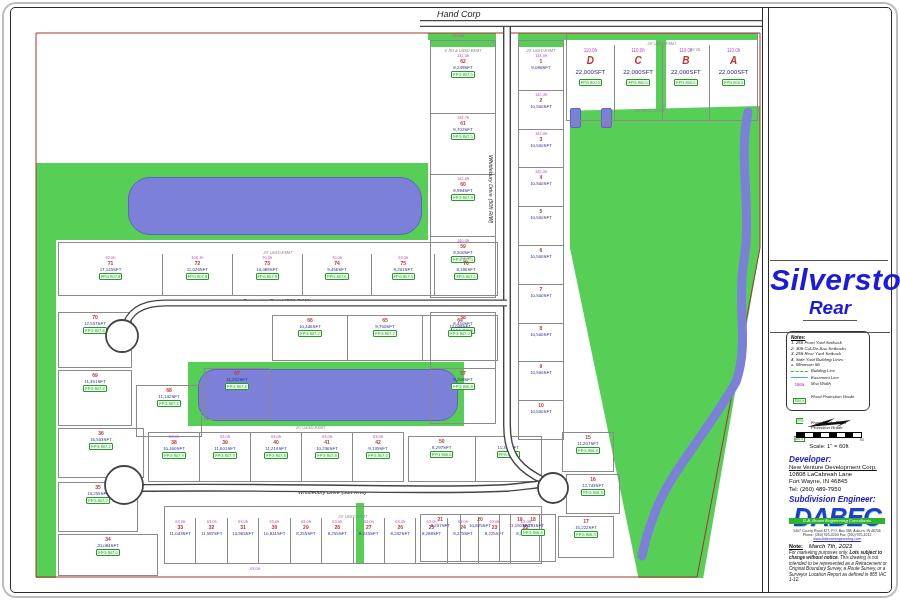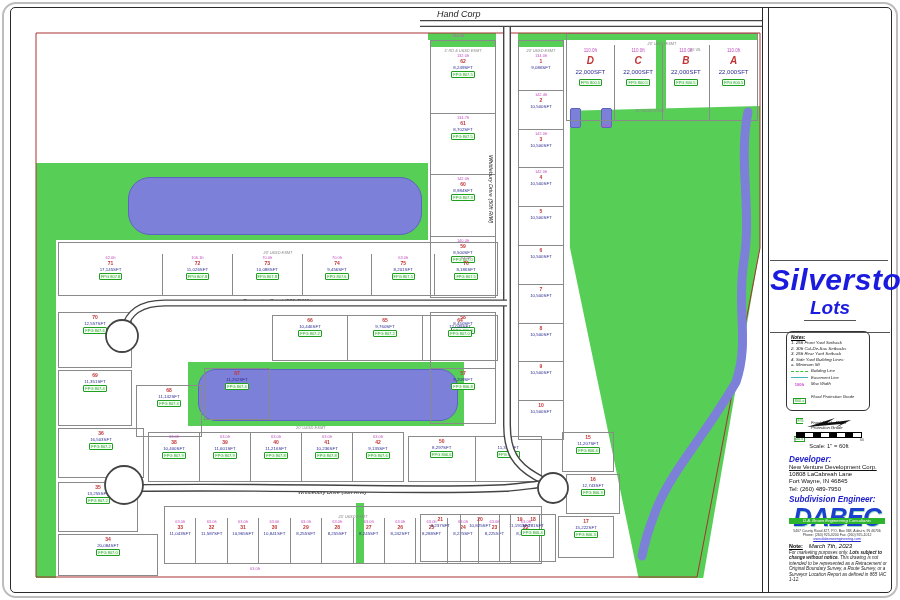--- a/index.html
+++ b/index.html
@@ -516,21 +516,21 @@
     <div class="map-label esmt" style="left: 690px; top: 47px; font-size: 4px;">25' BL</div>
     <div class="map-label esmt" style="left: 296px; top: 425px; font-size: 4px;">20' U&amp;SD ESMT</div>
     <div class="map-label dim" style="left: 452px; top: 34px; font-size: 4px;">134.0ft</div>
     <div class="map-label dim" style="left: 600px; top: 124px; font-size: 4px;">110.0ft</div>
     <div class="map-label dim" style="left: 250px; top: 567px; font-size: 4px;">63.0ft</div>
 
   <div class="tb-rule" style="top:260px"></div>
   <div class="tb" id="tb-title">
     <div class="t1">Silverstone</div>
     <div class="tb-rule" style="top:36px;position:relative;left:0;width:auto;"></div>
-    <div class="t2">Lots</div>
+    <div class="t2">Rear</div>
   </div>
 
   <div id="notes-box">
     <div class="nh">Notes:</div>
     <div class="nl">1. 25ft Front Yard Setback</div>
     <div class="nl">2. 30ft Cul-De-Sac Setbacks</div>
     <div class="nl">3. 25ft Rear Yard Setback</div>
     <div class="nl">4. Side Yard Building Lines:</div>
     <div class="nl">    a. Minimum 5ft</div>
     <div class="lg-row">

